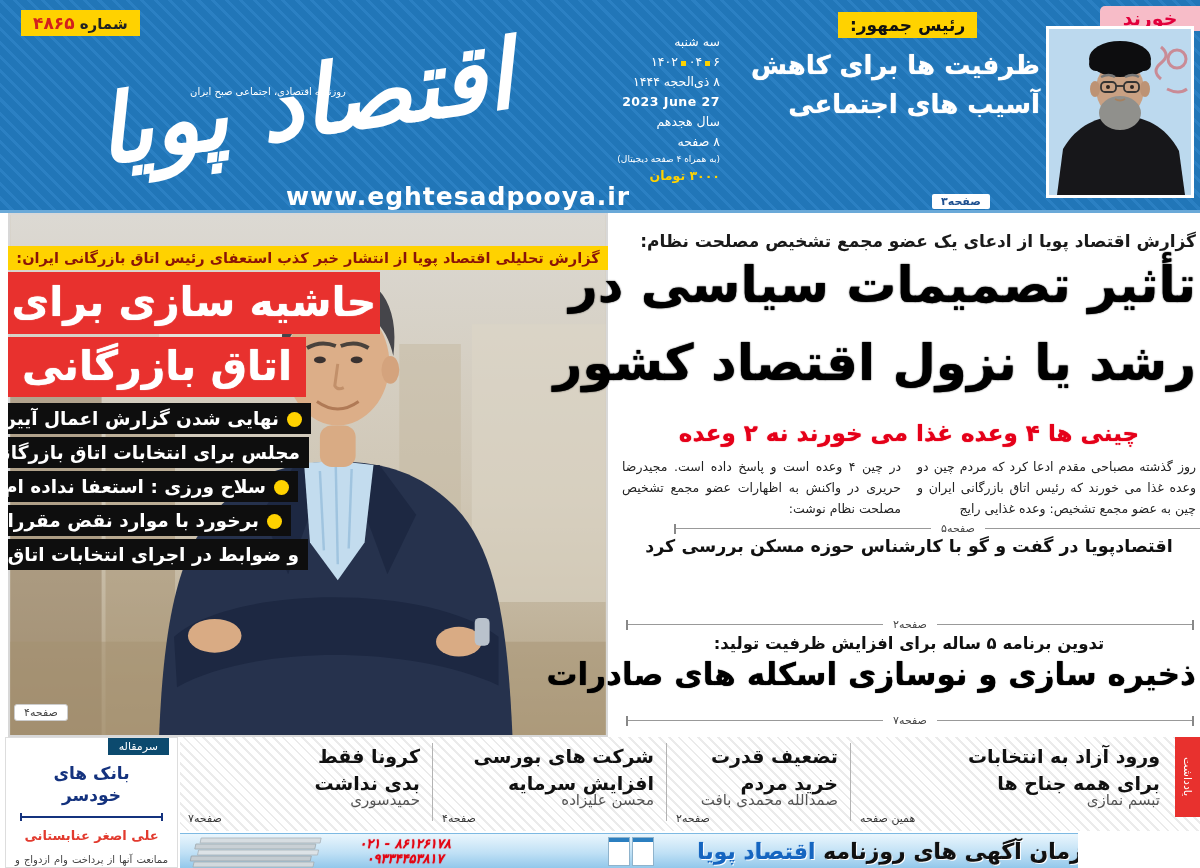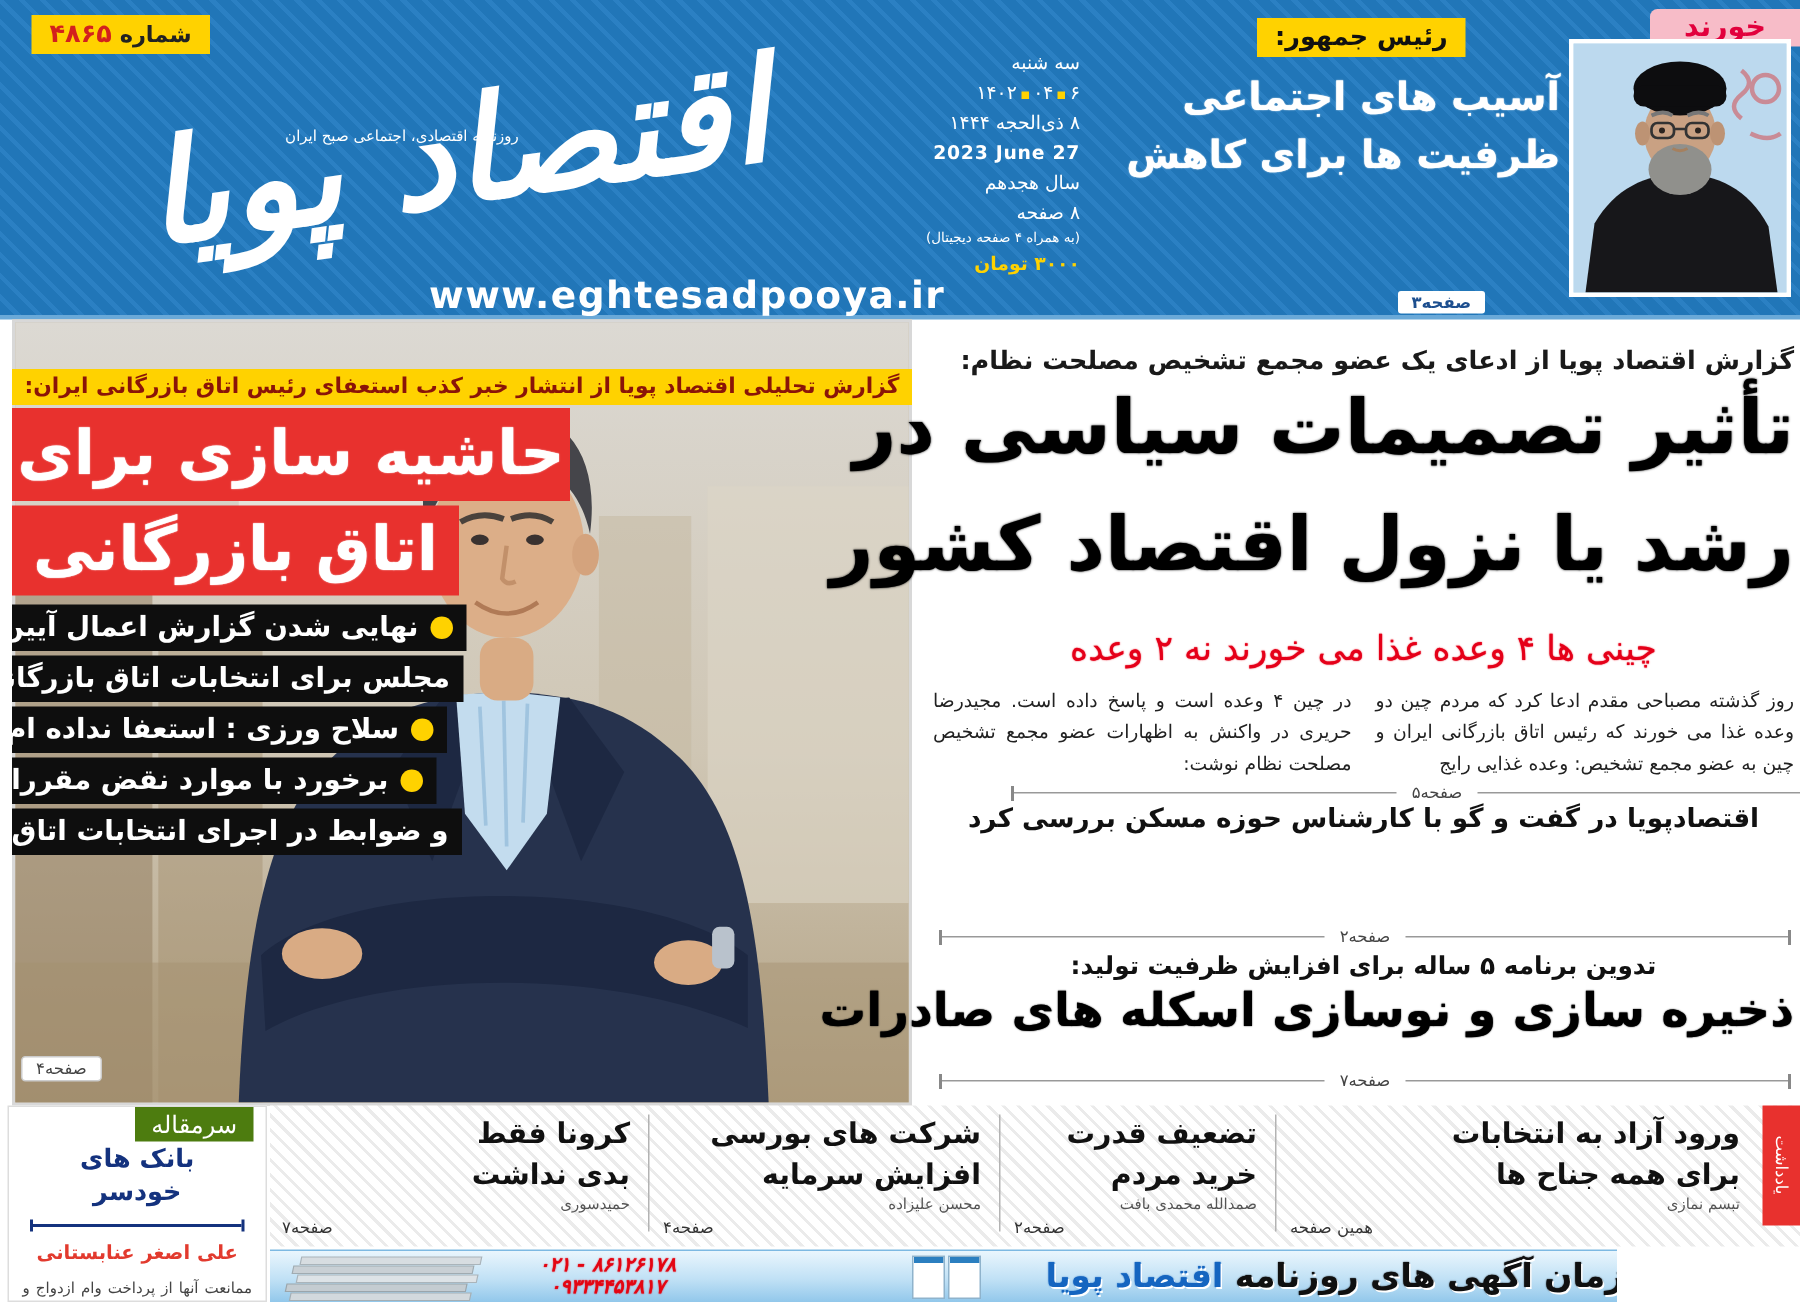--- a/index.html
+++ b/index.html
@@ -53,21 +53,21 @@
     font-weight:bold;font-size:18.5px;line-height:31px;direction:rtl;text-align:right;
     padding:0 9px;box-sizing:border-box;white-space:nowrap;z-index:6;}
   .black-strip .bullet{display:inline-block;width:15px;height:15px;background:#ffd200;
     border-radius:50%;margin-left:8px;vertical-align:-2px;}
   
   .rc{position:absolute;left:622px;width:574px;direction:rtl;box-sizing:border-box;}
   .s1-kicker{top:231px;text-align:right;font-weight:bold;font-size:17px;color:#1a1a1a;}
   .main-h{text-align:center;font-weight:bold;color:#000;font-size:50px;letter-spacing:-1px;
     text-shadow:0 0 1.5px #000;white-space:nowrap;}
   .main-h.l1{top:256px;} .main-h.l2{top:334px;}
-  .sub-red{top:420px;text-align:center;color:#e50019;font-weight:normal;font-size:23px;
+  .sub-red{top:420px;text-align:center;color:#e50019;font-weight:bold;font-size:23px;
     text-shadow:0 0 1px #e50019;}
   .body-cols{top:456px;height:64px;display:flex;gap:16px;}
   .body-cols p{flex:1;margin:0;font-size:12.5px;line-height:1.68;text-align:justify;color:#222;}
   .divider{position:absolute;left:626px;width:568px;display:flex;align-items:center;
     color:#444;font-size:11px;z-index:2;}
   .divider .tick{width:2px;height:10px;background:#888;}
   .divider .line{flex:1;height:1.5px;background:#999;}
   .divider .lbl{margin:0 10px;direction:rtl;}
   .s2-kicker{top:536px;text-align:center;font-weight:bold;font-size:17.5px;color:#111;}
   .s2-h{top:559px;text-align:center;font-weight:bold;font-size:36px;color:#000;
@@ -77,27 +77,27 @@
     text-shadow:0 0 1px #000;white-space:nowrap;}
   
   .teaser-band{position:absolute;left:180px;top:737px;width:1020px;height:94px;
     background:repeating-linear-gradient(45deg,#ffffff 0 5px,#ebebeb 5px 7px);}
   .note-tab{position:absolute;right:0;top:0;width:25px;height:80px;background:#e8312e;
     color:#fff;writing-mode:vertical-rl;text-align:center;font-size:11px;letter-spacing:1px;
     line-height:25px;}
   .tcol{position:absolute;top:0;height:94px;}
   .t-title{direction:rtl;text-align:right;font-weight:bold;font-size:19px;line-height:1.4;
     padding:6px 10px 0 0;color:#111;}
-  .t-byline{position:absolute;right:10px;bottom:22px;font-size:10px;color:#555;direction:rtl;margin-top:18px;}
+  .t-byline{position:absolute;right:10px;bottom:22px;font-size:15px;color:#555;direction:rtl;margin-top:18px;}
   .t-page{position:absolute;left:8px;bottom:6px;font-size:11px;color:#333;direction:rtl;}
   .vline{position:absolute;top:6px;width:1px;height:78px;background:#b3b3b3;}
   
   .editorial{position:absolute;left:5px;top:737px;width:173px;height:131px;background:#fff;
     border:1px solid #ddd;box-sizing:border-box;}
-  .ed-badge{position:absolute;right:8px;top:0;background:#4d7c0f;color:#fff;font-size:16px;
+  .ed-badge{position:absolute;right:8px;top:0;background:#0c4a6e;color:#fff;font-size:11px;
     padding:2px 11px;direction:rtl;}
   .ed-title{margin-top:24px;text-align:center;color:#14327e;font-weight:bold;font-size:17px;
     line-height:1.3;direction:rtl;}
   .ed-divider{margin:7px 14px 0;display:flex;align-items:center;}
   .ed-divider .line{flex:1;height:1.5px;background:#14327e;}
   .ed-divider .tick{width:2px;height:8px;background:#14327e;}
   .ed-byline{text-align:center;color:#e23a2e;font-weight:bold;font-size:13px;margin-top:7px;
     direction:rtl;}
   .ed-body{margin:8px 9px 0;font-size:10px;color:#444;direction:rtl;text-align:justify;
     line-height:1.75;}
@@ -138,22 +138,22 @@
       <div>۸ ذی‌الحجه ۱۴۴۴</div>
       <div class="greg">2023 June 27</div>
       <div>سال هجدهم</div>
       <div>۸ صفحه</div>
       <div class="digital">(به همراه ۴ صفحه دیجیتال)</div>
       <div class="price">۳۰۰۰ تومان</div>
     </div>
 
     <div class="pres-badge">رئیس جمهور:</div>
     <div class="pres-headline">
+      <div>ظرفیت ها برای کاهش</div>
       <div>آسیب های اجتماعی</div>
-      <div>ظرفیت ها برای کاهش</div>
     </div>
     <div class="pres-photo">
       <svg width="142" height="166" viewBox="0 0 142 166">
         <rect width="142" height="166" fill="#bcd9ee"></rect>
         <g opacity="0.5" stroke="#d64040" fill="none" stroke-width="3">
           <path d="M112 18 q10 8 0 16 q-10 8 0 16"></path>
           <circle cx="128" cy="30" r="9"></circle>
           <path d="M118 60 q12 6 20 0"></path>
         </g>
         <path d="M8 166 L14 120 C28 96 48 88 71 86 C96 88 116 96 130 122 L136 166 Z" fill="#17171a"></path>

